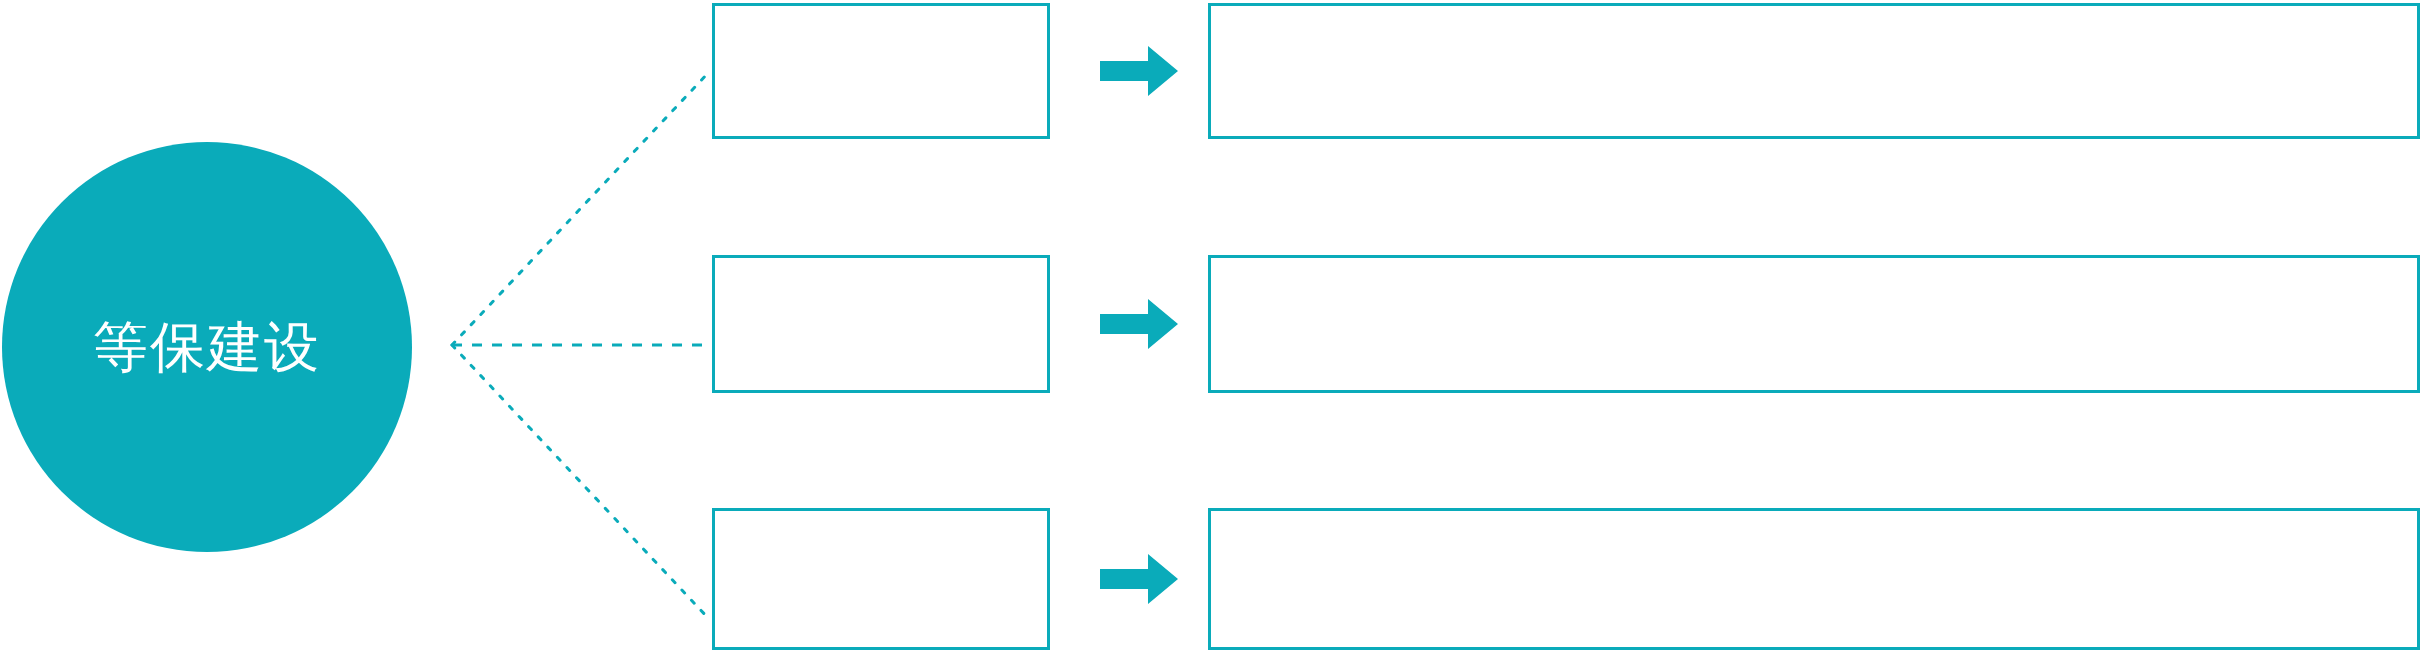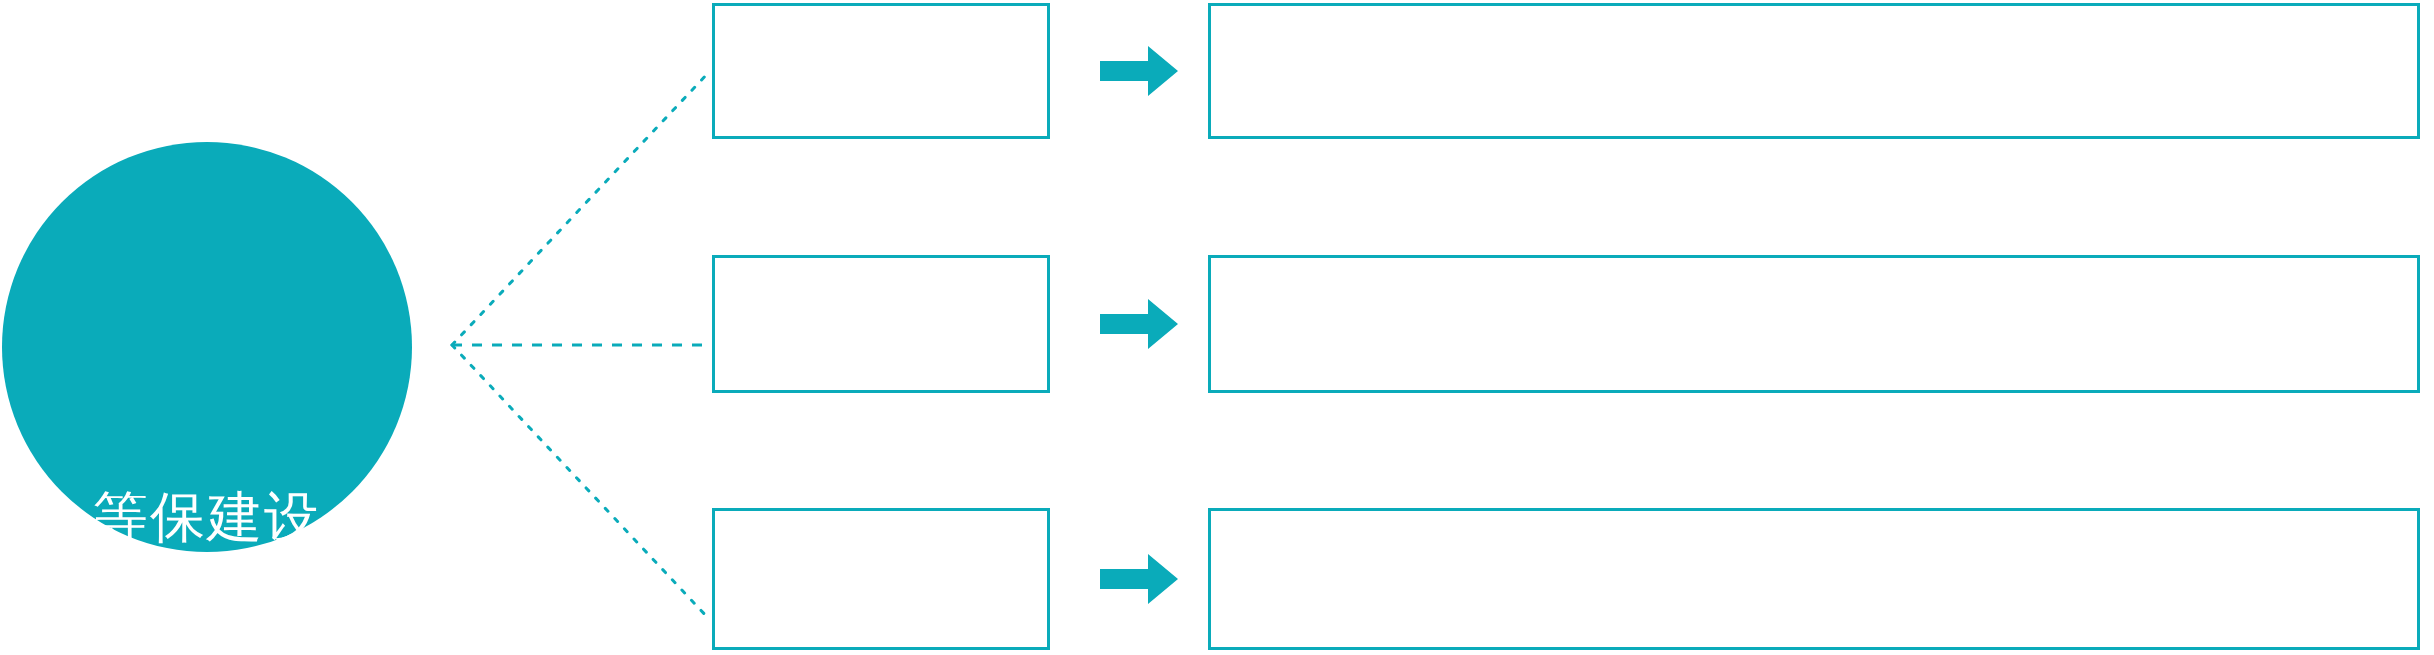--- a/index.html
+++ b/index.html
@@ -27,21 +27,21 @@
     height: 655px;
     pointer-events: none;
   }
   
   .hub-circle {
     position: absolute;
     border-radius: 50%;
     display: flex;
     flex-direction: column;
     align-items: center;
-    justify-content: flex-end;
+    justify-content: center;
     box-sizing: border-box;
   }
   .hub-label {
     color: #ffffff;
     font-size: 55px;
     line-height: 1.28;
     letter-spacing: 2px;
     font-weight: 400;
     text-align: center;
     white-space: nowrap;

